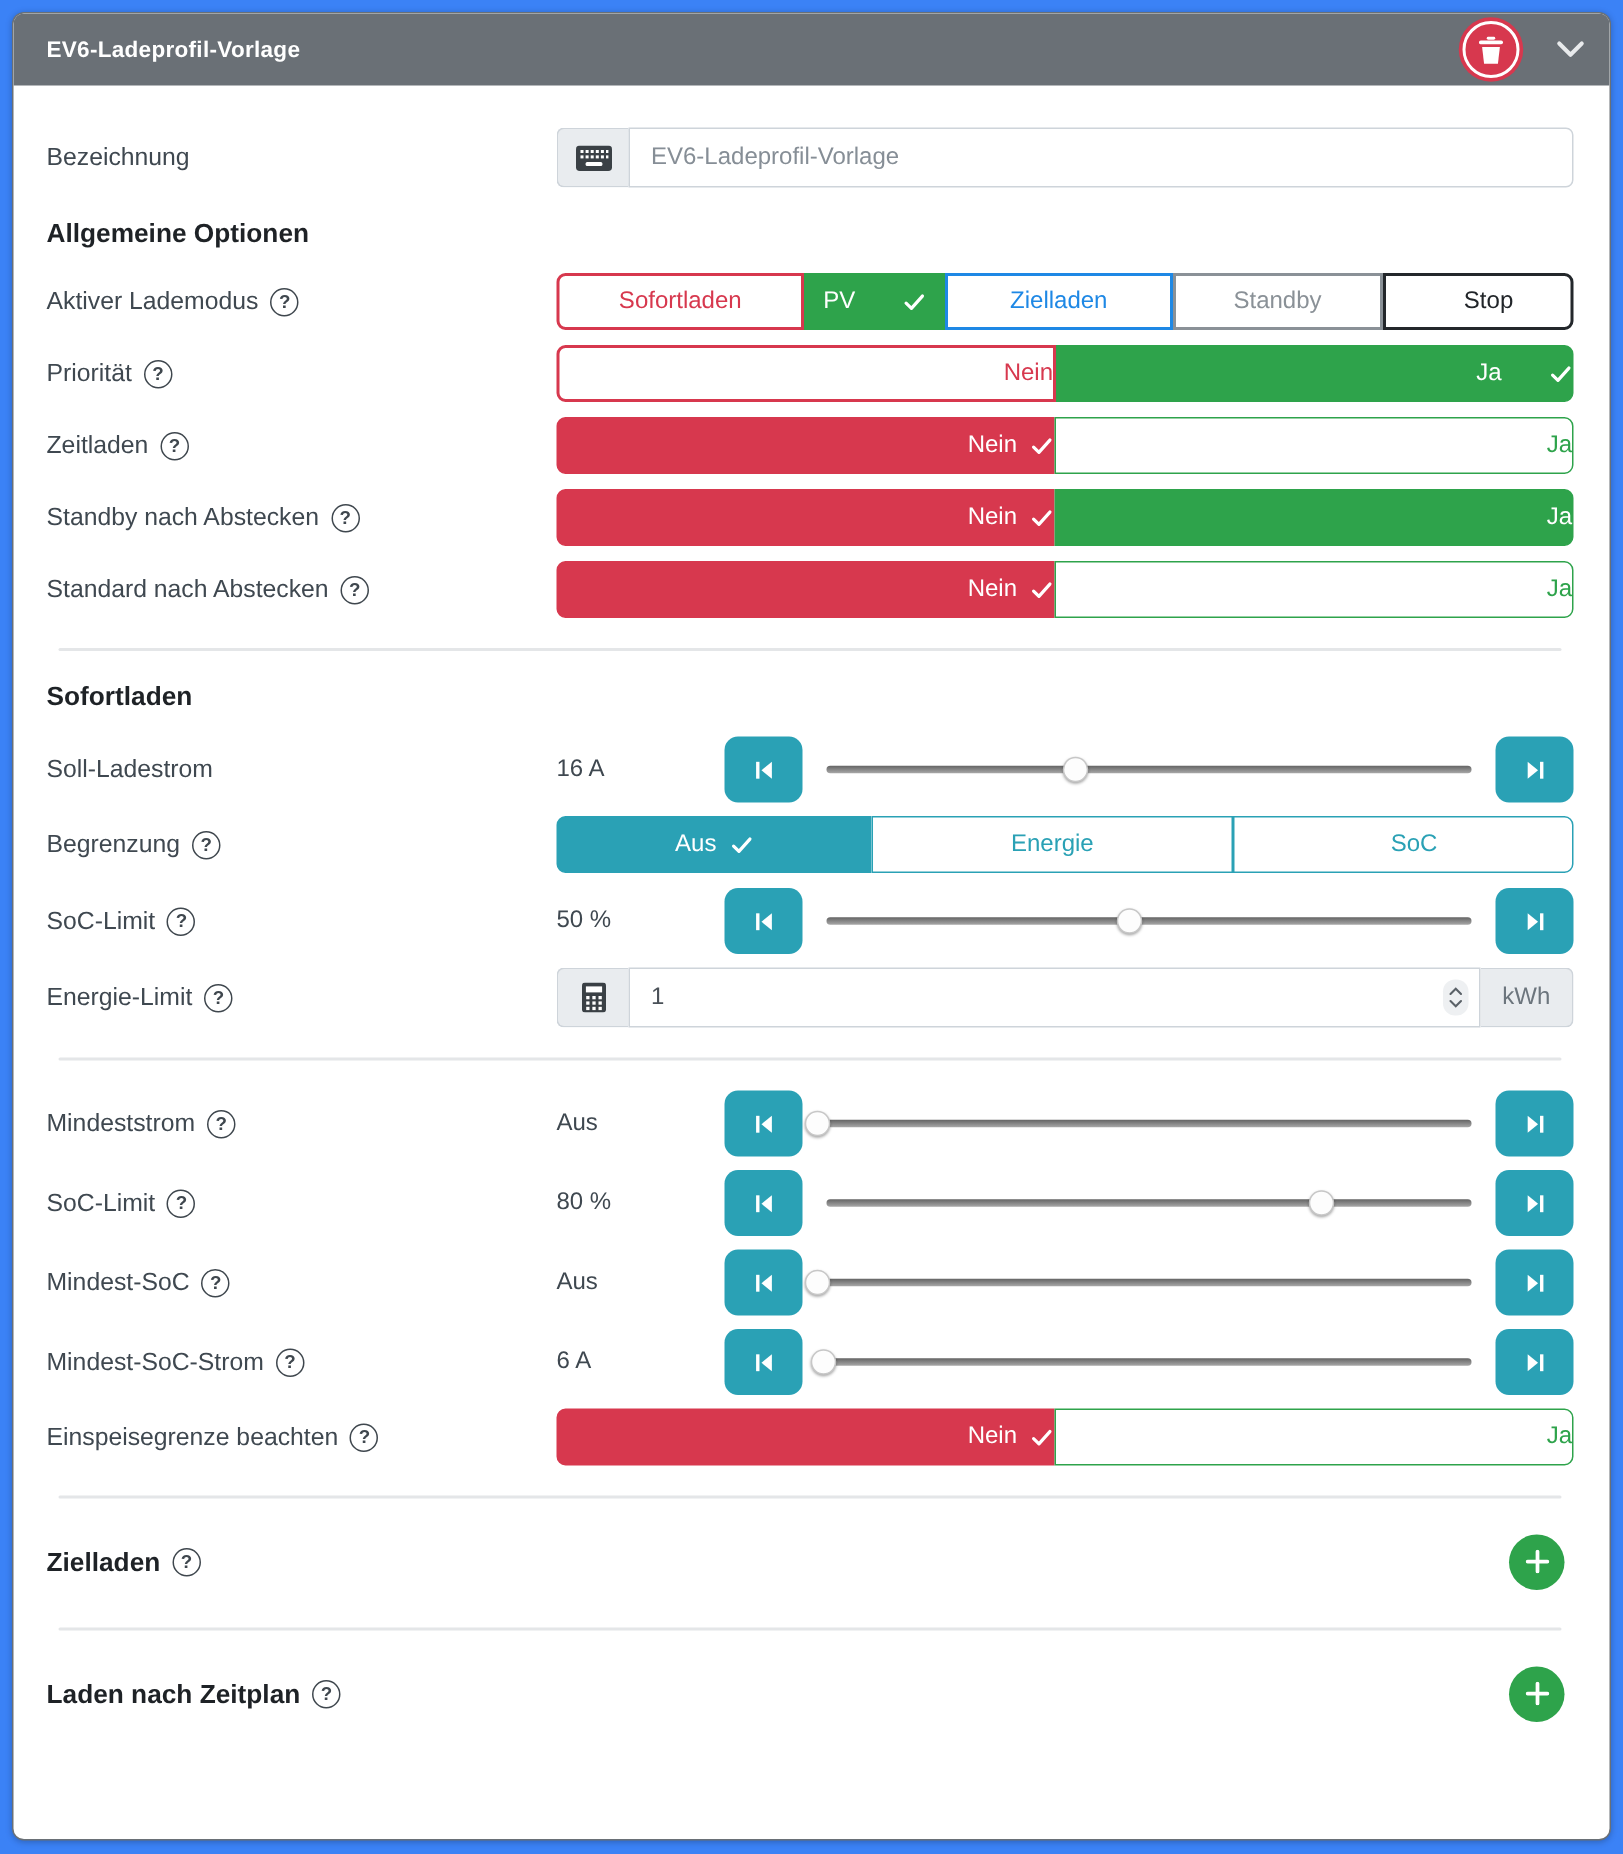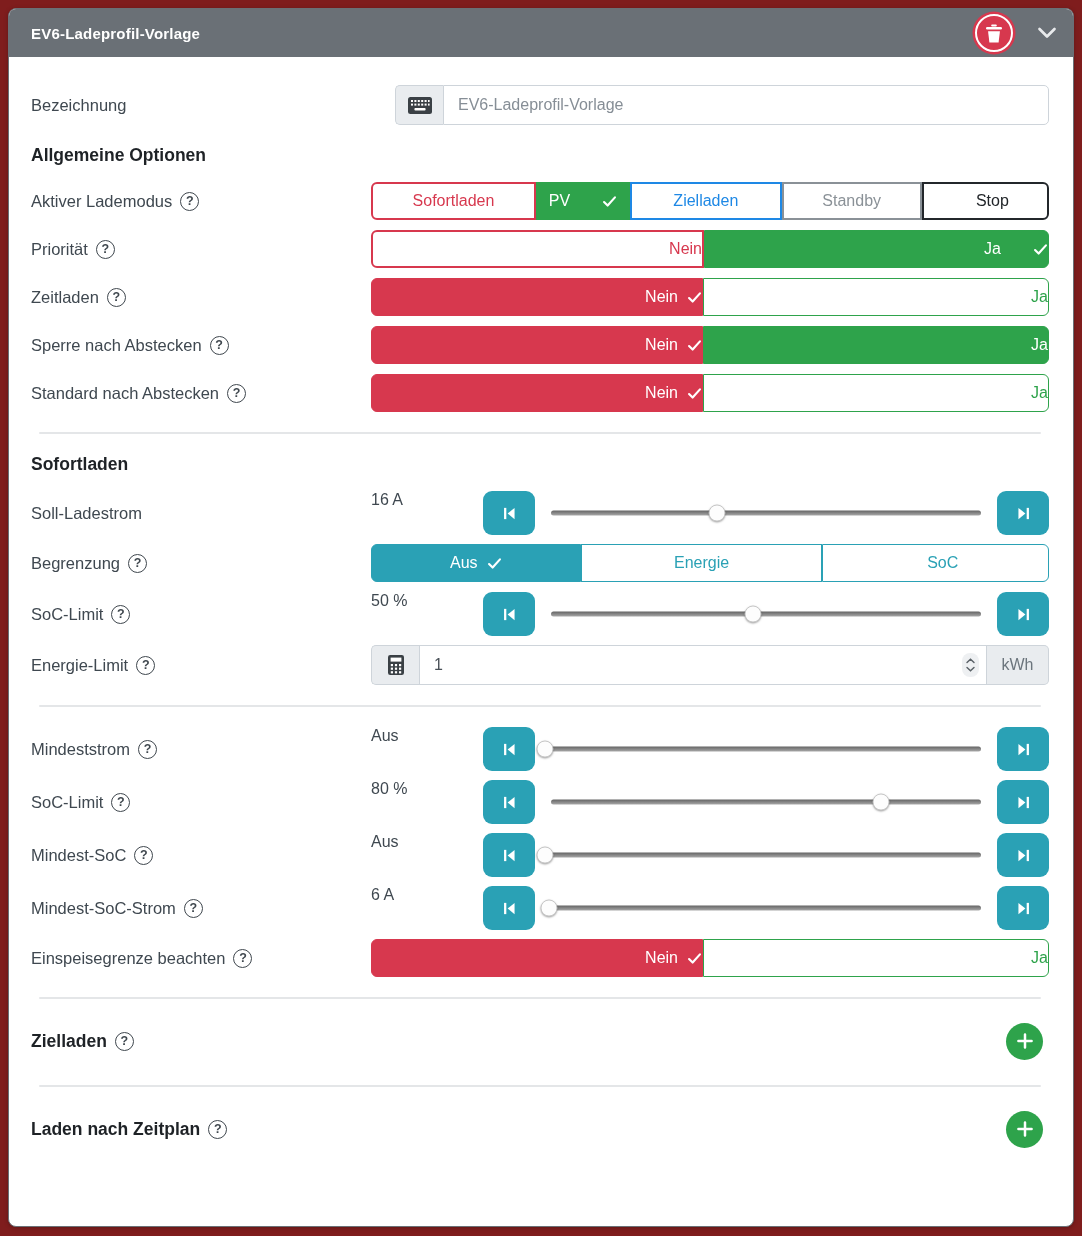--- a/index.html
+++ b/index.html
@@ -1,18 +1,18 @@
 <!DOCTYPE html>
 <html><head>
 <meta charset="utf-8">
 <style>
   * { margin:0; padding:0; box-sizing:border-box; }
   html,body { background:#fff; }
   .page {
-    position:relative; width:1082px; height:1236px; background:#7f1d1d;
+    position:relative; width:1082px; height:1236px; background:#3b82f6;
     font-family:"Liberation Sans", sans-serif; color:#3f4850;
   }
   .card {
     position:absolute; left:8px; top:8px; width:1066px; height:1219px;
     background:#fff; border:1px solid #6a7076; border-radius:8px;
     box-shadow:0 1px 4px rgba(0,0,0,.25); overflow:hidden;
     display:flex; flex-direction:column;
   }
   .card-header {
     flex:0 0 48px; background:#6a7076; display:flex; align-items:center;
@@ -60,21 +60,21 @@
   .green-outline { border:1.5px solid #2ea34b; color:#2ea34b; }
   .green-filled  { background:#2ea34b; border:1px solid #2ea34b; color:#fff;gap:32px; }
   .blue-outline  { border:2px solid #1e88e5; color:#1e88e5; }
   .gray-outline  { border:2px solid #8a9197; color:#8a9197; }
   .dark-outline  { border:2px solid #23272b; color:#212529; }
   .teal-outline  { border:1.5px solid #2aa1b5; color:#2aa1b5; }
   .teal-filled   { background:#2aa1b5; border:1px solid #2aa1b5; color:#fff; }
   .yn .btn { flex:1;justify-content:flex-end; }
 
   
-  .slider-row { display:flex; margin-bottom:9px; }
+  .slider-row { display:flex; align-items:center; margin-bottom:9px; }
   .slider-value { flex:0 0 112px; font-size:16px; color:#3f4850; }
   .slider-wrap { flex:1; display:flex; align-items:center; }
   .slider-btn {
     flex:0 0 52px; height:44px; border-radius:9px; background:#2aa1b5; border:none;
     display:flex; align-items:center; justify-content:center; cursor:pointer; color:#fff;
   }
   .slider-track-area { flex:1; position:relative; height:44px; margin:0 10px; }
   .slider-track {
     position:absolute; left:6px; right:6px; top:50%; transform:translateY(-50%);
     height:5px; border-radius:3px;
@@ -113,21 +113,21 @@
   }
 
   
   .collapsed-row { display:flex; align-items:center; margin-top:22px; min-height:40px; }
   .collapsed-row .section-heading { margin:0; }
   .collapsed-spacer { flex:1; }
   .plus-btn {
     width:37px; height:37px; border-radius:50%; background:#2ea34b; border:none;
     display:flex; align-items:center; justify-content:center; cursor:pointer; margin-right:6px;
   }
-  .mb20 { margin-bottom:20px;gap:24px; }
+  .mb20 { margin-bottom:20px; }
 </style>
 </head>
 <body>
 
 <div class="page">
   <div class="card">
 
     <div class="card-header">
       <span class="header-title">EV6-Ladeprofil-Vorlage</span>
       <span class="header-spacer"></span>
@@ -246,21 +246,21 @@
             </span>
           </button>
           <button class="btn green-outline">
             <span>Ja</span>
           </button>
         </div>
       </div>
 
       <div class="form-row">
         <div class="row-label">
-          <span>Sperre nach Abstecken</span>
+          <span>Standby nach Abstecken</span>
           <span class="help-icon">?</span>
         </div>
         <div class="row-control btn-group yn">
           <button class="btn red-filled">
             <span>Nein</span>
             <span style="display:flex">
               <svg width="15" height="15" viewBox="0 0 16 16">
                   <path d="M2.2 8.6 L6 12.3 L13.8 3.6" fill="none" stroke="#fff" stroke-width="2.3" stroke-linecap="round" stroke-linejoin="round"></path>
                 </svg>
             </span>

